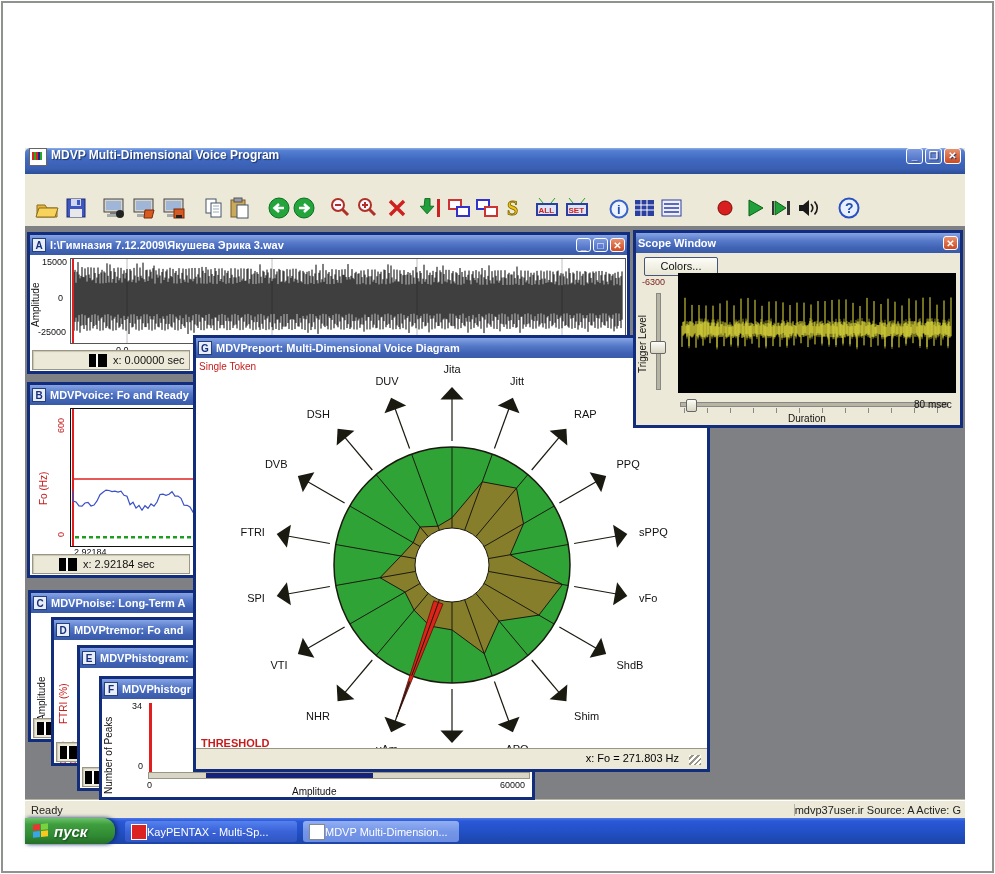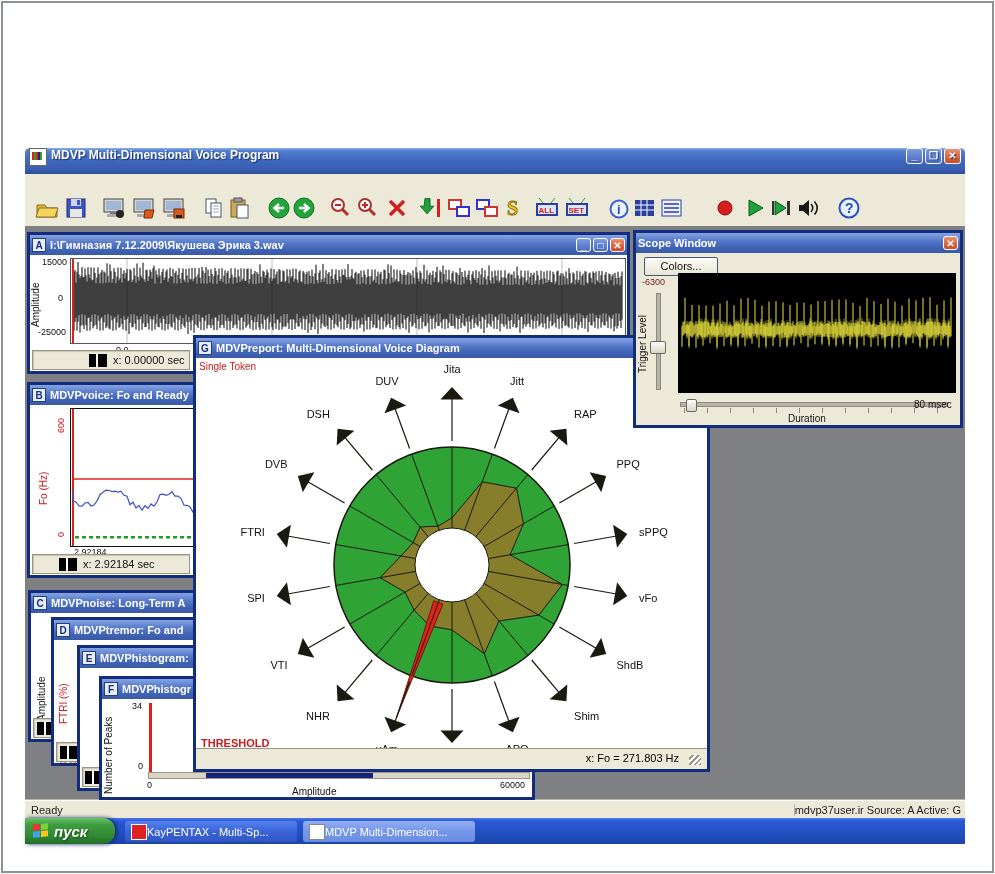--- a/index.html
+++ b/index.html
@@ -38,21 +38,21 @@
 .statusbar{position:absolute;left:0;top:652px;width:940px;height:18px;background:#ece9d8;border-top:1px solid #fff;box-shadow:0 -1px 0 #b8b4a2;font-size:11px;color:#222}
 .statusbar .left{position:absolute;left:6px;top:3px}
 .statusbar .right{position:absolute;right:4px;top:3px;border-left:1px solid #b8b4a2}
 
 .taskbar{position:absolute;left:0;top:670px;width:940px;height:26px;background:linear-gradient(180deg,#4e79e8 0%,#2a58d8 12%,#2250c4 55%,#1c44a8 100%)}
 .startbtn{position:absolute;left:0;top:0;height:26px;width:90px;border-radius:0 12px 12px 0;background:linear-gradient(180deg,#6cc26a 0%,#3f9e3e 25%,#2f8a33 70%,#256e28 100%);color:#fff;font-weight:700;font-style:italic;font-size:15px;display:flex;align-items:center;gap:5px;padding-left:8px;box-sizing:border-box;text-shadow:1px 1px 2px #14491a;box-shadow:2px 0 4px #0d2c66}
 .flag{width:16px;height:14px;display:grid;grid-template-columns:7px 7px;grid-template-rows:6px 6px;gap:1px;transform:skewY(-6deg)}
 .flag i:nth-child(1){background:#e33}.flag i:nth-child(2){background:#7ad33e}.flag i:nth-child(3){background:#3aa5e8}.flag i:nth-child(4){background:#f8c820}
 .taskbtn{position:absolute;top:3px;height:21px;border-radius:3px;color:#fff;font-size:11px;display:flex;align-items:center;padding:0 6px;box-sizing:border-box;white-space:nowrap;overflow:hidden}
 .tb1{left:100px;width:172px;background:linear-gradient(180deg,#5581ee,#3a63d8 50%,#3157c2)}
-.tb2{left:278px;width:172px;background:linear-gradient(180deg,#93aff2,#7495e8 50%,#6c8ee2)}
+.tb2{left:278px;width:156px;background:linear-gradient(180deg,#93aff2,#7495e8 50%,#6c8ee2)}
 .ticon{width:14px;height:14px;flex:0 0 14px}
 .tray{position:absolute;right:0;top:0;width:158px;height:26px;background:linear-gradient(180deg,#6ba1f0 0%,#4d87ea 50%,#3a74dc 100%);border-left:1px solid #2a50a8;display:flex;align-items:center;gap:4px;padding-left:6px;box-sizing:border-box;color:#fff;font-size:11px}
 .trayicon{width:13px;height:13px;display:inline-block}
 </style>
 </head>
 <body>
 
 <div class="photo-border"></div>
 
 <div class="shot">

